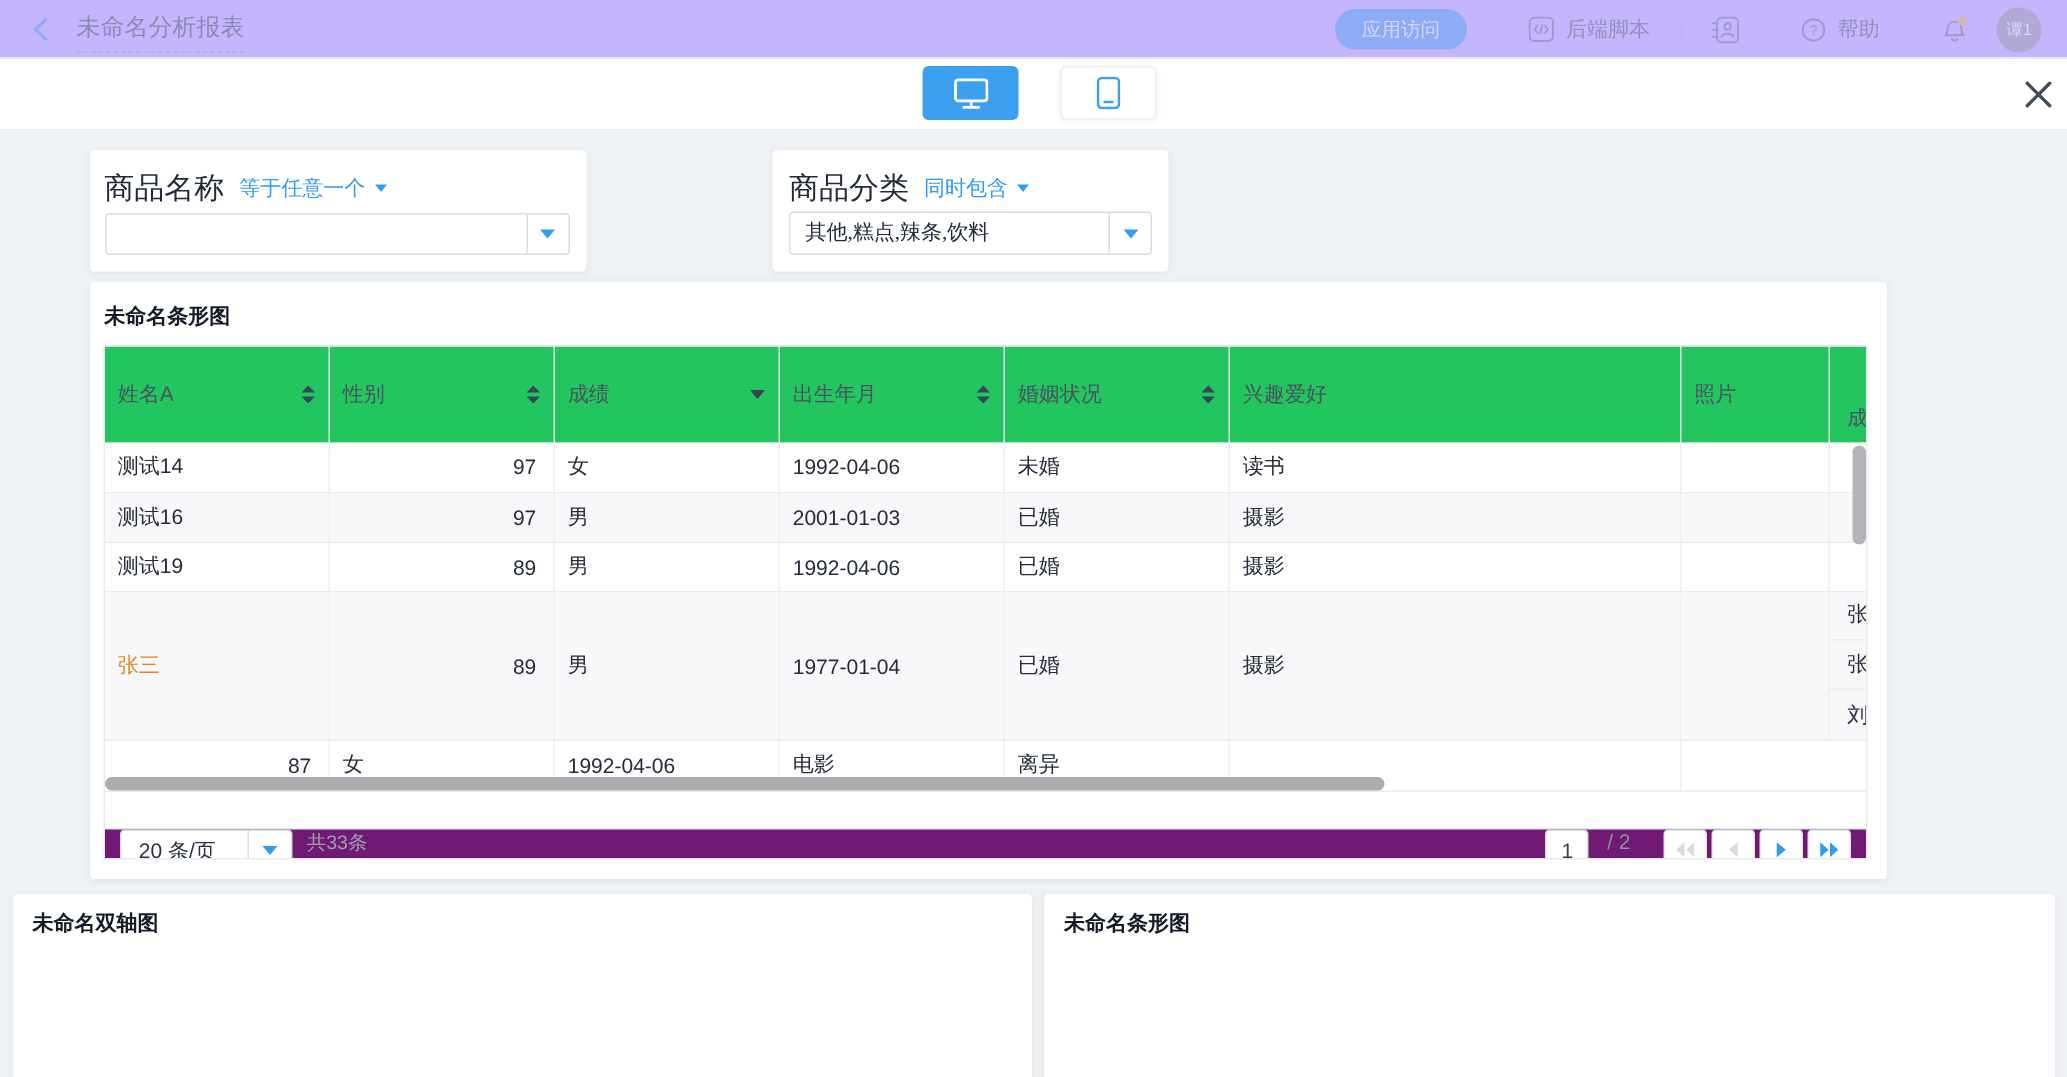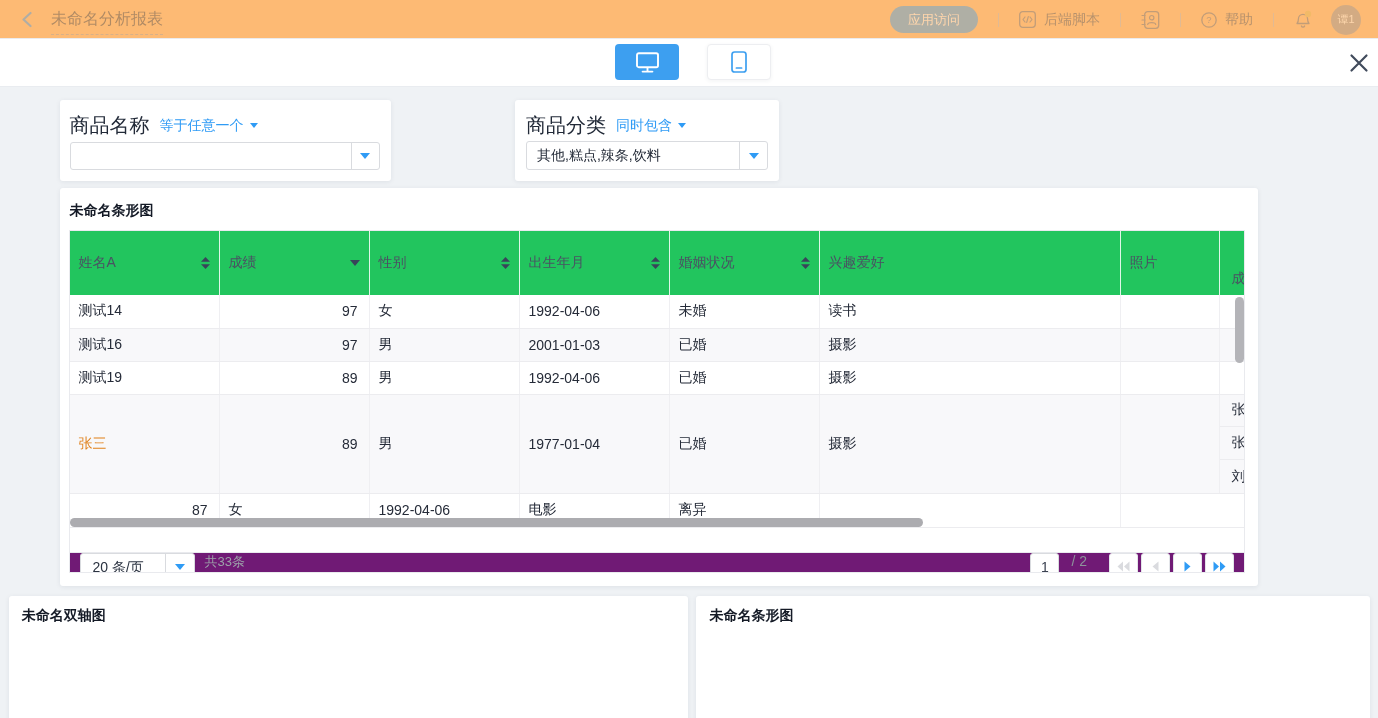--- a/index.html
+++ b/index.html
@@ -1,21 +1,21 @@
 <!DOCTYPE html>
 <html><head>
 <meta charset="utf-8">
 <style>
   * { margin:0; padding:0; box-sizing:border-box; }
   html,body { width:1378px; height:718px; overflow:hidden; }
   body { font-family:"Liberation Sans","DejaVu Sans",sans-serif; background:#EFF2F5; position:relative; }
   svg { display:block; }
 
   
-  .topbar { position:absolute; left:0; top:0; width:1378px; height:39px; background:#fdba74; border-bottom:1px solid #EBEBED; z-index:30; }
+  .topbar { position:absolute; left:0; top:0; width:1378px; height:39px; background:#c4b5fd; border-bottom:1px solid #EBEBED; z-index:30; }
   .topbar-inner { position:absolute; inset:0; opacity:.4; }
   .back-btn { position:absolute; left:20px; top:11px; width:14px; height:17px; cursor:pointer; }
   .doc-title { position:absolute; left:51px; top:9px; font-size:16px; color:#3F444D; line-height:20px; padding-bottom:5px; border-bottom:1px dashed #9FA3AA; }
   .tb-right { position:absolute; right:0; top:0; height:39px; display:flex; align-items:center; }
   .pill-btn { height:27px; padding:0 18px; border-radius:14px; background:#3D9FF0; color:#fff; font-size:13px; display:flex; align-items:center; }
   .tb-sep { width:1px; height:14px; background:#B9BCC2; }
   .tb-item { display:flex; align-items:center; font-size:14px; color:#4E5560; gap:8px; }
   .avatar { width:30px; height:30px; border-radius:50%; background:#95969A; color:#fff; font-size:11px; display:flex; align-items:center; justify-content:center; }
 
   
@@ -29,21 +29,21 @@
   .canvas { position:absolute; left:0; top:87px; width:1378px; height:631px; background:#EFF2F5; overflow:hidden; }
   .card { position:absolute; background:#fff; border-radius:3px; box-shadow:0 1px 5px rgba(31,41,60,.08); }
 
   
   .filter-card { height:81px; }
   .f-head { position:absolute; left:10px; top:12px; display:flex; align-items:center; }
   .f-label { font-size:20px; color:#222A38; }
   .f-op { margin-left:10px; font-size:14px; color:#2F9BF5; cursor:pointer; display:flex; align-items:center; }
   .caret-sm { margin-left:6px; width:0; height:0; border-left:4.5px solid transparent; border-right:4.5px solid transparent; border-top:5.5px solid #2F9BF5; }
   .f-select { position:absolute; left:10px; top:42px; height:28px; background:#fff; border:1px solid #D9DBDF; border-radius:3px; display:flex; cursor:pointer; }
-  .f-select .val { flex:1; font-size:14px; color:#242B38; line-height:26px; padding-left:10px; white-space:nowrap; overflow:hidden; }
+  .f-select .val { flex:1; font-size:14px; color:#242B38; line-height:26px; padding-left:10px; white-space:nowrap; overflow:hidden;font-family:Liberation Serif, serif; }
   .sel-caret-cell { width:28px; border-left:1px solid #D9DBDF; display:flex; align-items:center; justify-content:center; }
   .caret-dn { width:0; height:0; border-left:5.5px solid transparent; border-right:5.5px solid transparent; border-top:6.5px solid #2F9BF5; }
 
   
   #table-card { left:59.5px; top:101px; width:1198px; height:397.5px; }
   .w-title { position:absolute; left:10px; top:14px; font-size:14px; font-weight:bold; color:#141A26; }
   .tw { position:absolute; left:9px; top:41.5px; width:1176.5px; height:343px; border:1px solid #E9EAEE; overflow:hidden; }
   .thead { display:grid; grid-template-columns:150px 150px 150px 150px 150px 301px 99px 1fr; height:64px; background:#22c55e; }
   .th { display:flex; align-items:center; justify-content:space-between; padding:0 9px; border-right:1px solid rgba(255,255,255,.85); font-size:14px; color:#4A5263; overflow:hidden; white-space:nowrap; cursor:pointer; }
   .th:last-child { border-right:none; }
@@ -197,30 +197,30 @@
 
       <div class="thead">
         <div class="th">
           <span>姓名A</span>
           <svg width="9" height="12" viewBox="0 0 9 12">
               <polygon points="0,4.7 4.5,0 9,4.7" fill="#39445A"></polygon>
               <polygon points="0,7.3 9,7.3 4.5,12" fill="#39445A"></polygon>
             </svg>
         </div>
         <div class="th">
-          <span>成绩</span>
-          <svg width="10" height="6" viewBox="0 0 10 6">
-              <polygon points="0,0 10,0 5,6" fill="#39445A"></polygon>
-            </svg>
-        </div>
-        <div class="th">
           <span>性别</span>
           <svg width="9" height="12" viewBox="0 0 9 12">
               <polygon points="0,4.7 4.5,0 9,4.7" fill="#39445A"></polygon>
               <polygon points="0,7.3 9,7.3 4.5,12" fill="#39445A"></polygon>
+            </svg>
+        </div>
+        <div class="th">
+          <span>成绩</span>
+          <svg width="10" height="6" viewBox="0 0 10 6">
+              <polygon points="0,0 10,0 5,6" fill="#39445A"></polygon>
             </svg>
         </div>
         <div class="th">
           <span>出生年月</span>
           <svg width="9" height="12" viewBox="0 0 9 12">
               <polygon points="0,4.7 4.5,0 9,4.7" fill="#39445A"></polygon>
               <polygon points="0,7.3 9,7.3 4.5,12" fill="#39445A"></polygon>
             </svg>
         </div>
         <div class="th">

